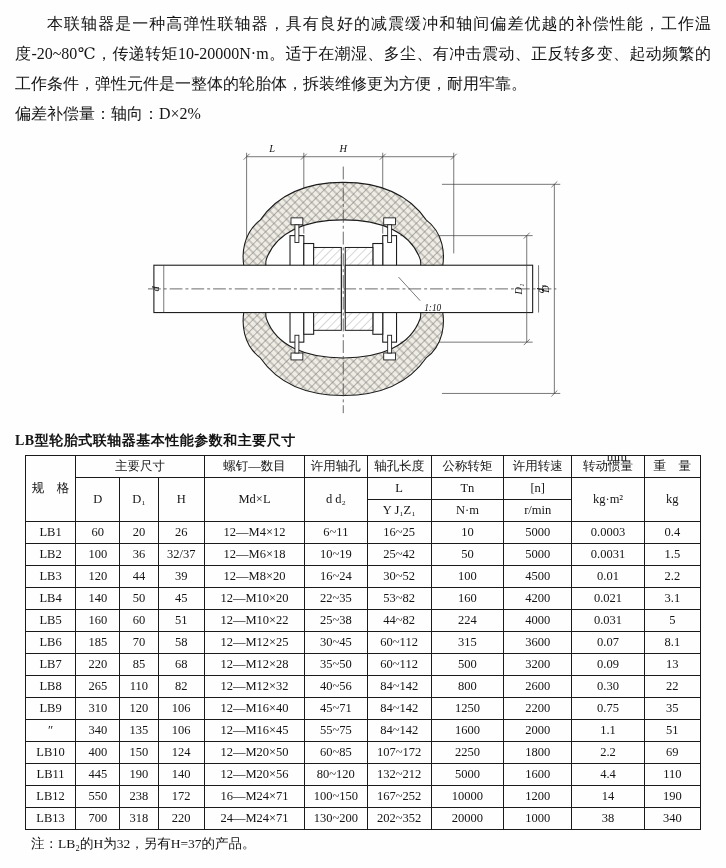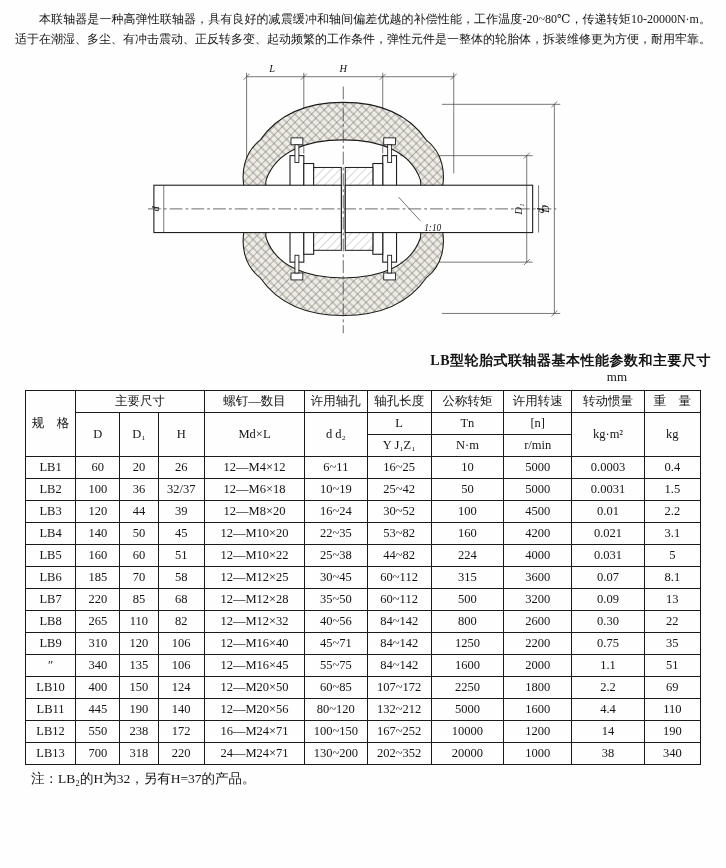--- a/index.html
+++ b/index.html
@@ -2,28 +2,28 @@
 <html><head>
 <meta charset="utf-8">
 <style>
   html,body{margin:0;padding:0;}
   body{
     width:726px;height:868px;background:#fefefe;color:#141414;
     font-family:"Liberation Serif","DejaVu Serif",serif;
     overflow:hidden;
   }
   .content{padding:9px 15px 0 15px;}
-  .intro p{margin:0;font-size:12px;line-height:20px;text-align:justify;}
+  .intro p{margin:0;font-size:16px;line-height:30px;text-align:justify;}
   .p-indent{text-indent:2em;}
   .comp-line{margin:0;font-size:13.5px;line-height:21px;}
   .comp-first{margin-left:44px;}
   .comp-rest{margin-left:115px;}
   .drawing-wrap{width:434px;margin:4px auto 0;}
   .drawing-wrap svg{display:block;}
-  .title-row{position:relative;text-align:right;margin:2px 0 19px 0;height:20px;}
+  .title-row{position:relative;text-align:left;margin:2px 0 4px 0;height:20px;}
   .table-title{font-size:14px;font-weight:bold;letter-spacing:0.5px;}
   .unit-label{position:absolute;right:84px;top:18px;font-size:13px;font-weight:normal;}
   table.params{border-collapse:collapse;table-layout:fixed;width:676px;margin:0 auto;}
   table.params th,table.params td{
     border:1px solid #1a1a1a;font-weight:normal;text-align:center;
     font-size:12.5px;padding:1px 1px;line-height:17px;height:19px;
     overflow:hidden;white-space:nowrap;
   }
   table.params thead th{height:19px;font-family:Liberation Serif, serif;}
   .footnote{font-size:13.5px;margin:5px 0 0 16px;}
@@ -33,20 +33,21 @@
   .dim-text{font-size:10.5px;font-style:italic;fill:#111;}
   .cl{stroke:#444;stroke-width:0.8;fill:none;stroke-dasharray:13 3 3 3;}
 </style>
 </head>
 <body>
 
 <div class="content">
 
   <div class="intro">
     <p class="p-indent">本联轴器是一种高弹性联轴器，具有良好的减震缓冲和轴间偏差优越的补偿性能，工作温度-20~80℃，传递转矩10-20000N·m。适于在潮湿、多尘、有冲击震动、正反转多变、起动频繁的工作条件，弹性元件是一整体的轮胎体，拆装维修更为方便，耐用牢靠。</p>
+    <p class="comp-line comp-first">偏差补偿量：轴向：D×2%</p>
   </div>
 
   <div class="drawing-wrap">
     <svg viewBox="0 0 440 300" width="434" height="296">
       <defs>
         <pattern id="xh" width="6" height="6" patternUnits="userSpaceOnUse" patternTransform="rotate(45)">
           <rect width="6" height="6" fill="#efece4"></rect>
           <line x1="0" y1="0" x2="0" y2="6" stroke="#5c5c5c" stroke-width="0.9"></line>
           <line x1="0" y1="3" x2="6" y2="3" stroke="#7a7a7a" stroke-width="0.7"></line>
         </pattern>

